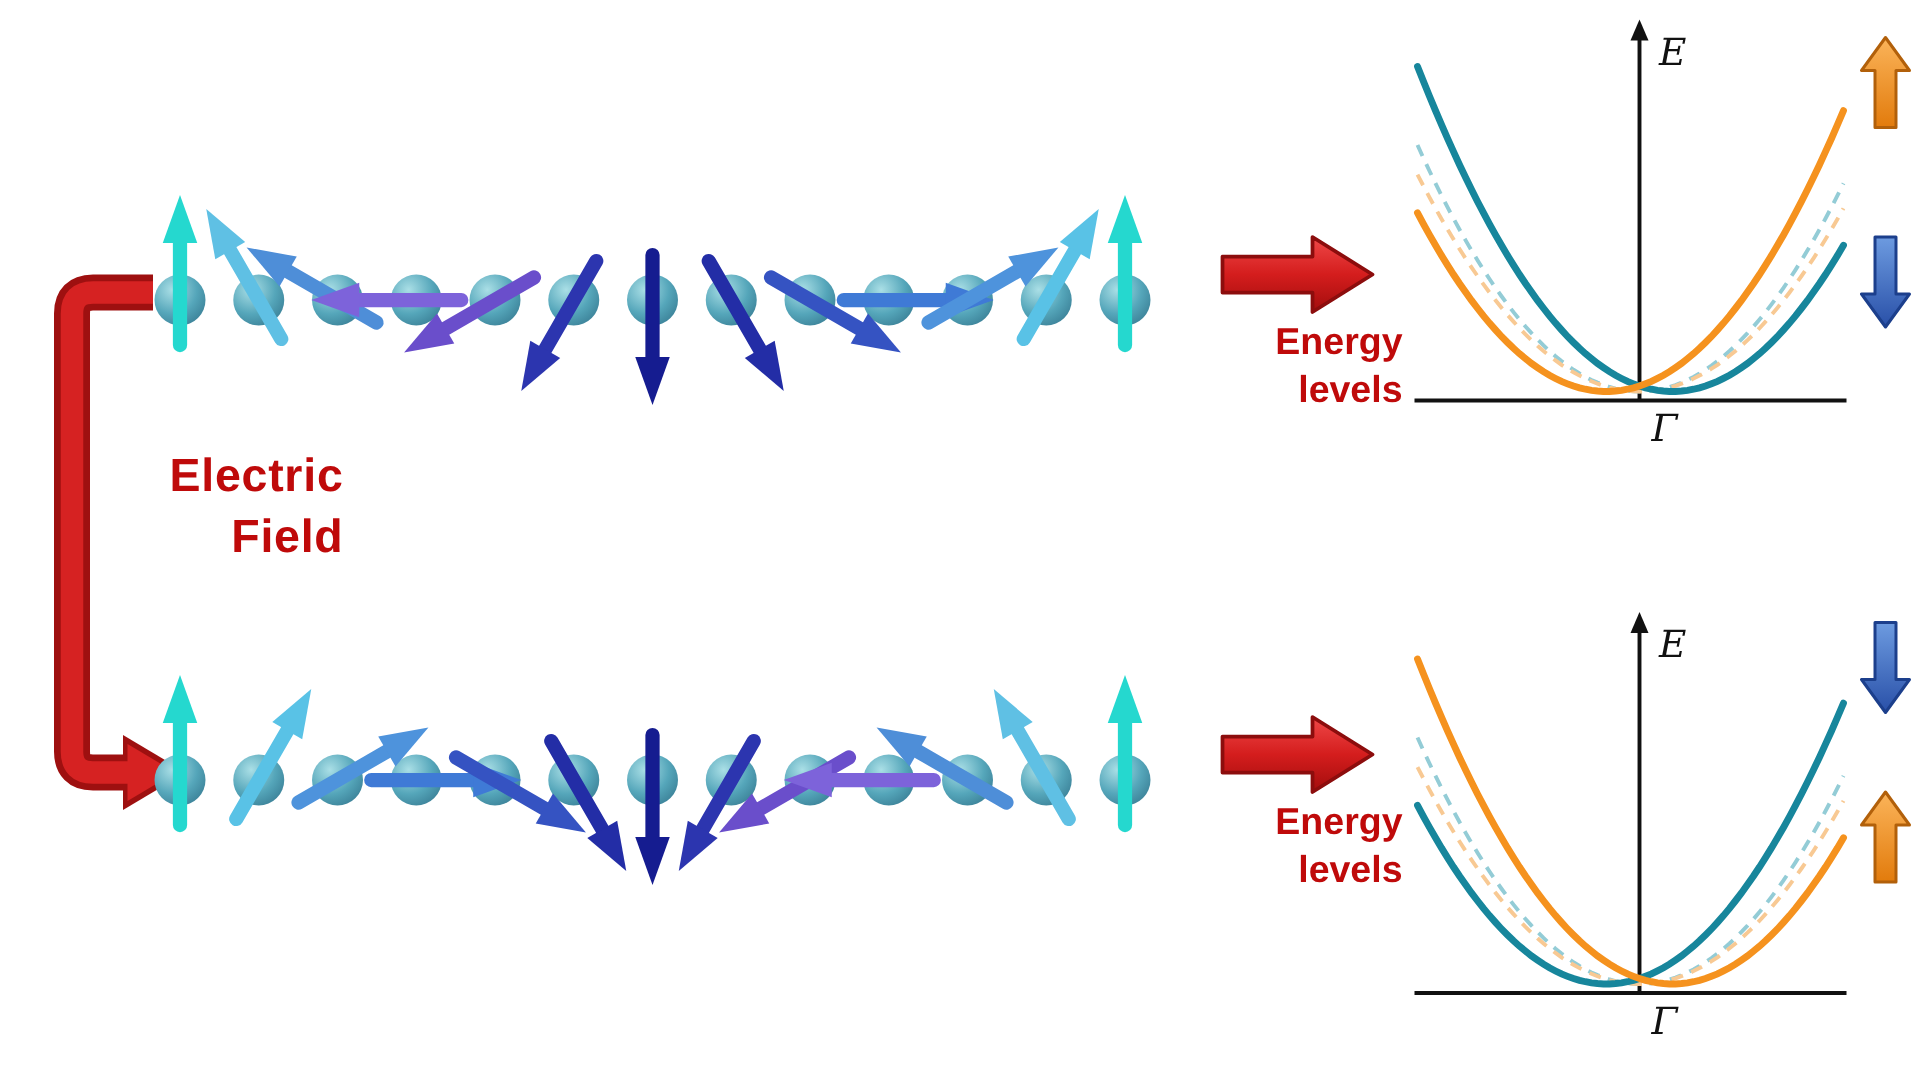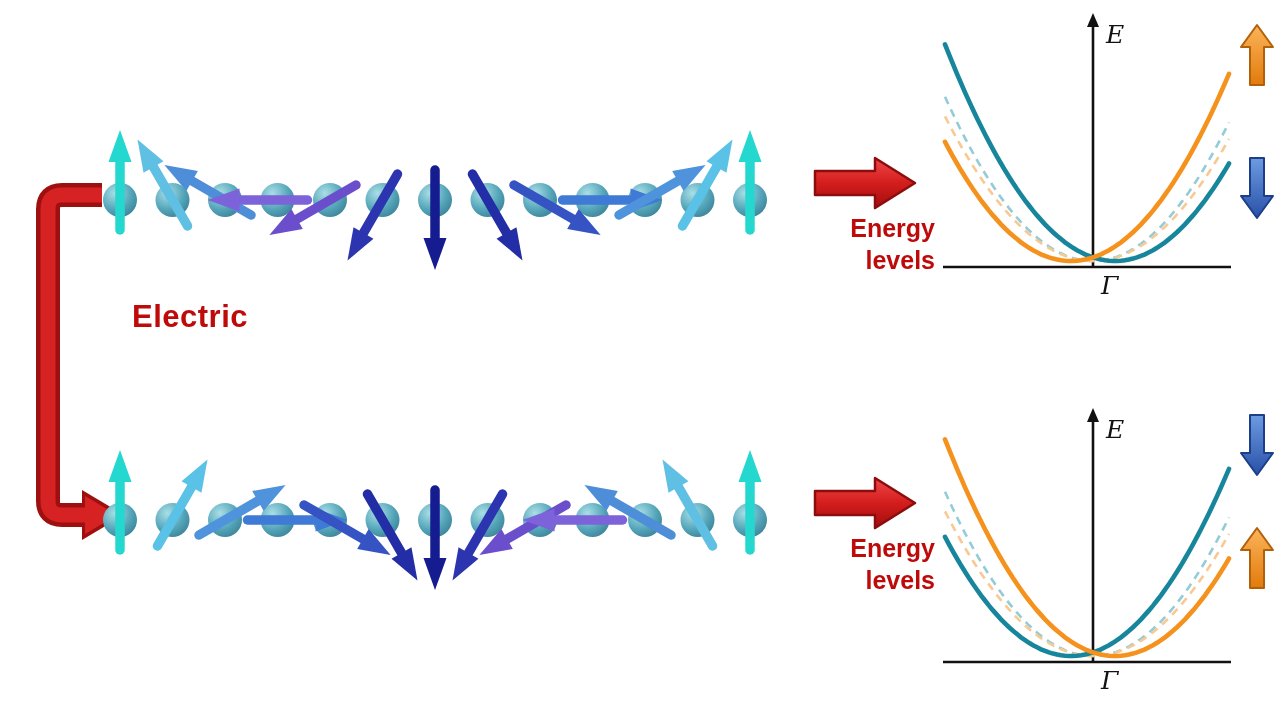--- a/index.html
+++ b/index.html
@@ -40,22 +40,23 @@
       </defs>
     </svg>
 
   <svg class="abs" style="left:28px;top:148px" width="110" height="432" viewBox="0 0 110 432">
     <path class="bracket-outline" d="M74,47 H34 Q20,47 20,61 V353 Q20,367 34,367 H58" fill="none" stroke-width="24" stroke="#9e1010"></path>
     <polygon class="bracket-outline" points="54,342 54,392 96,367" fill="#9e1010"></polygon>
     <path class="bracket-inner" d="M74,47 H34 Q20,47 20,61 V353 Q20,367 34,367 H58" fill="none" stroke-width="15" stroke="#d62222"></path>
     <polygon class="bracket-inner" points="57,348 57,386 89,367" fill="#d62222"></polygon>
   </svg>
 
-  <div class="red-label ef" style="left: 43px; top: 296px; width: 205px; color: rgb(191, 10, 10);">
+  <div class="red-label ef" style="left: 24px; top: 296px; width: 205px; color: rgb(191, 10, 10);">
     <div>Electric</div>
+    <div>Field</div>
   </div>
 
   <svg class="abs" style="left:75px;top:105px" width="760" height="215">
       <circle cx="45" cy="95" r="17" fill="url(#sphereGrad)"></circle>
       <circle cx="97.5" cy="95" r="17" fill="url(#sphereGrad)"></circle>
       <circle cx="150" cy="95" r="17" fill="url(#sphereGrad)"></circle>
       <circle cx="202.5" cy="95" r="17" fill="url(#sphereGrad)"></circle>
       <circle cx="255" cy="95" r="17" fill="url(#sphereGrad)"></circle>
       <circle cx="307.5" cy="95" r="17" fill="url(#sphereGrad)"></circle>
       <circle cx="360" cy="95" r="17" fill="url(#sphereGrad)"></circle>

